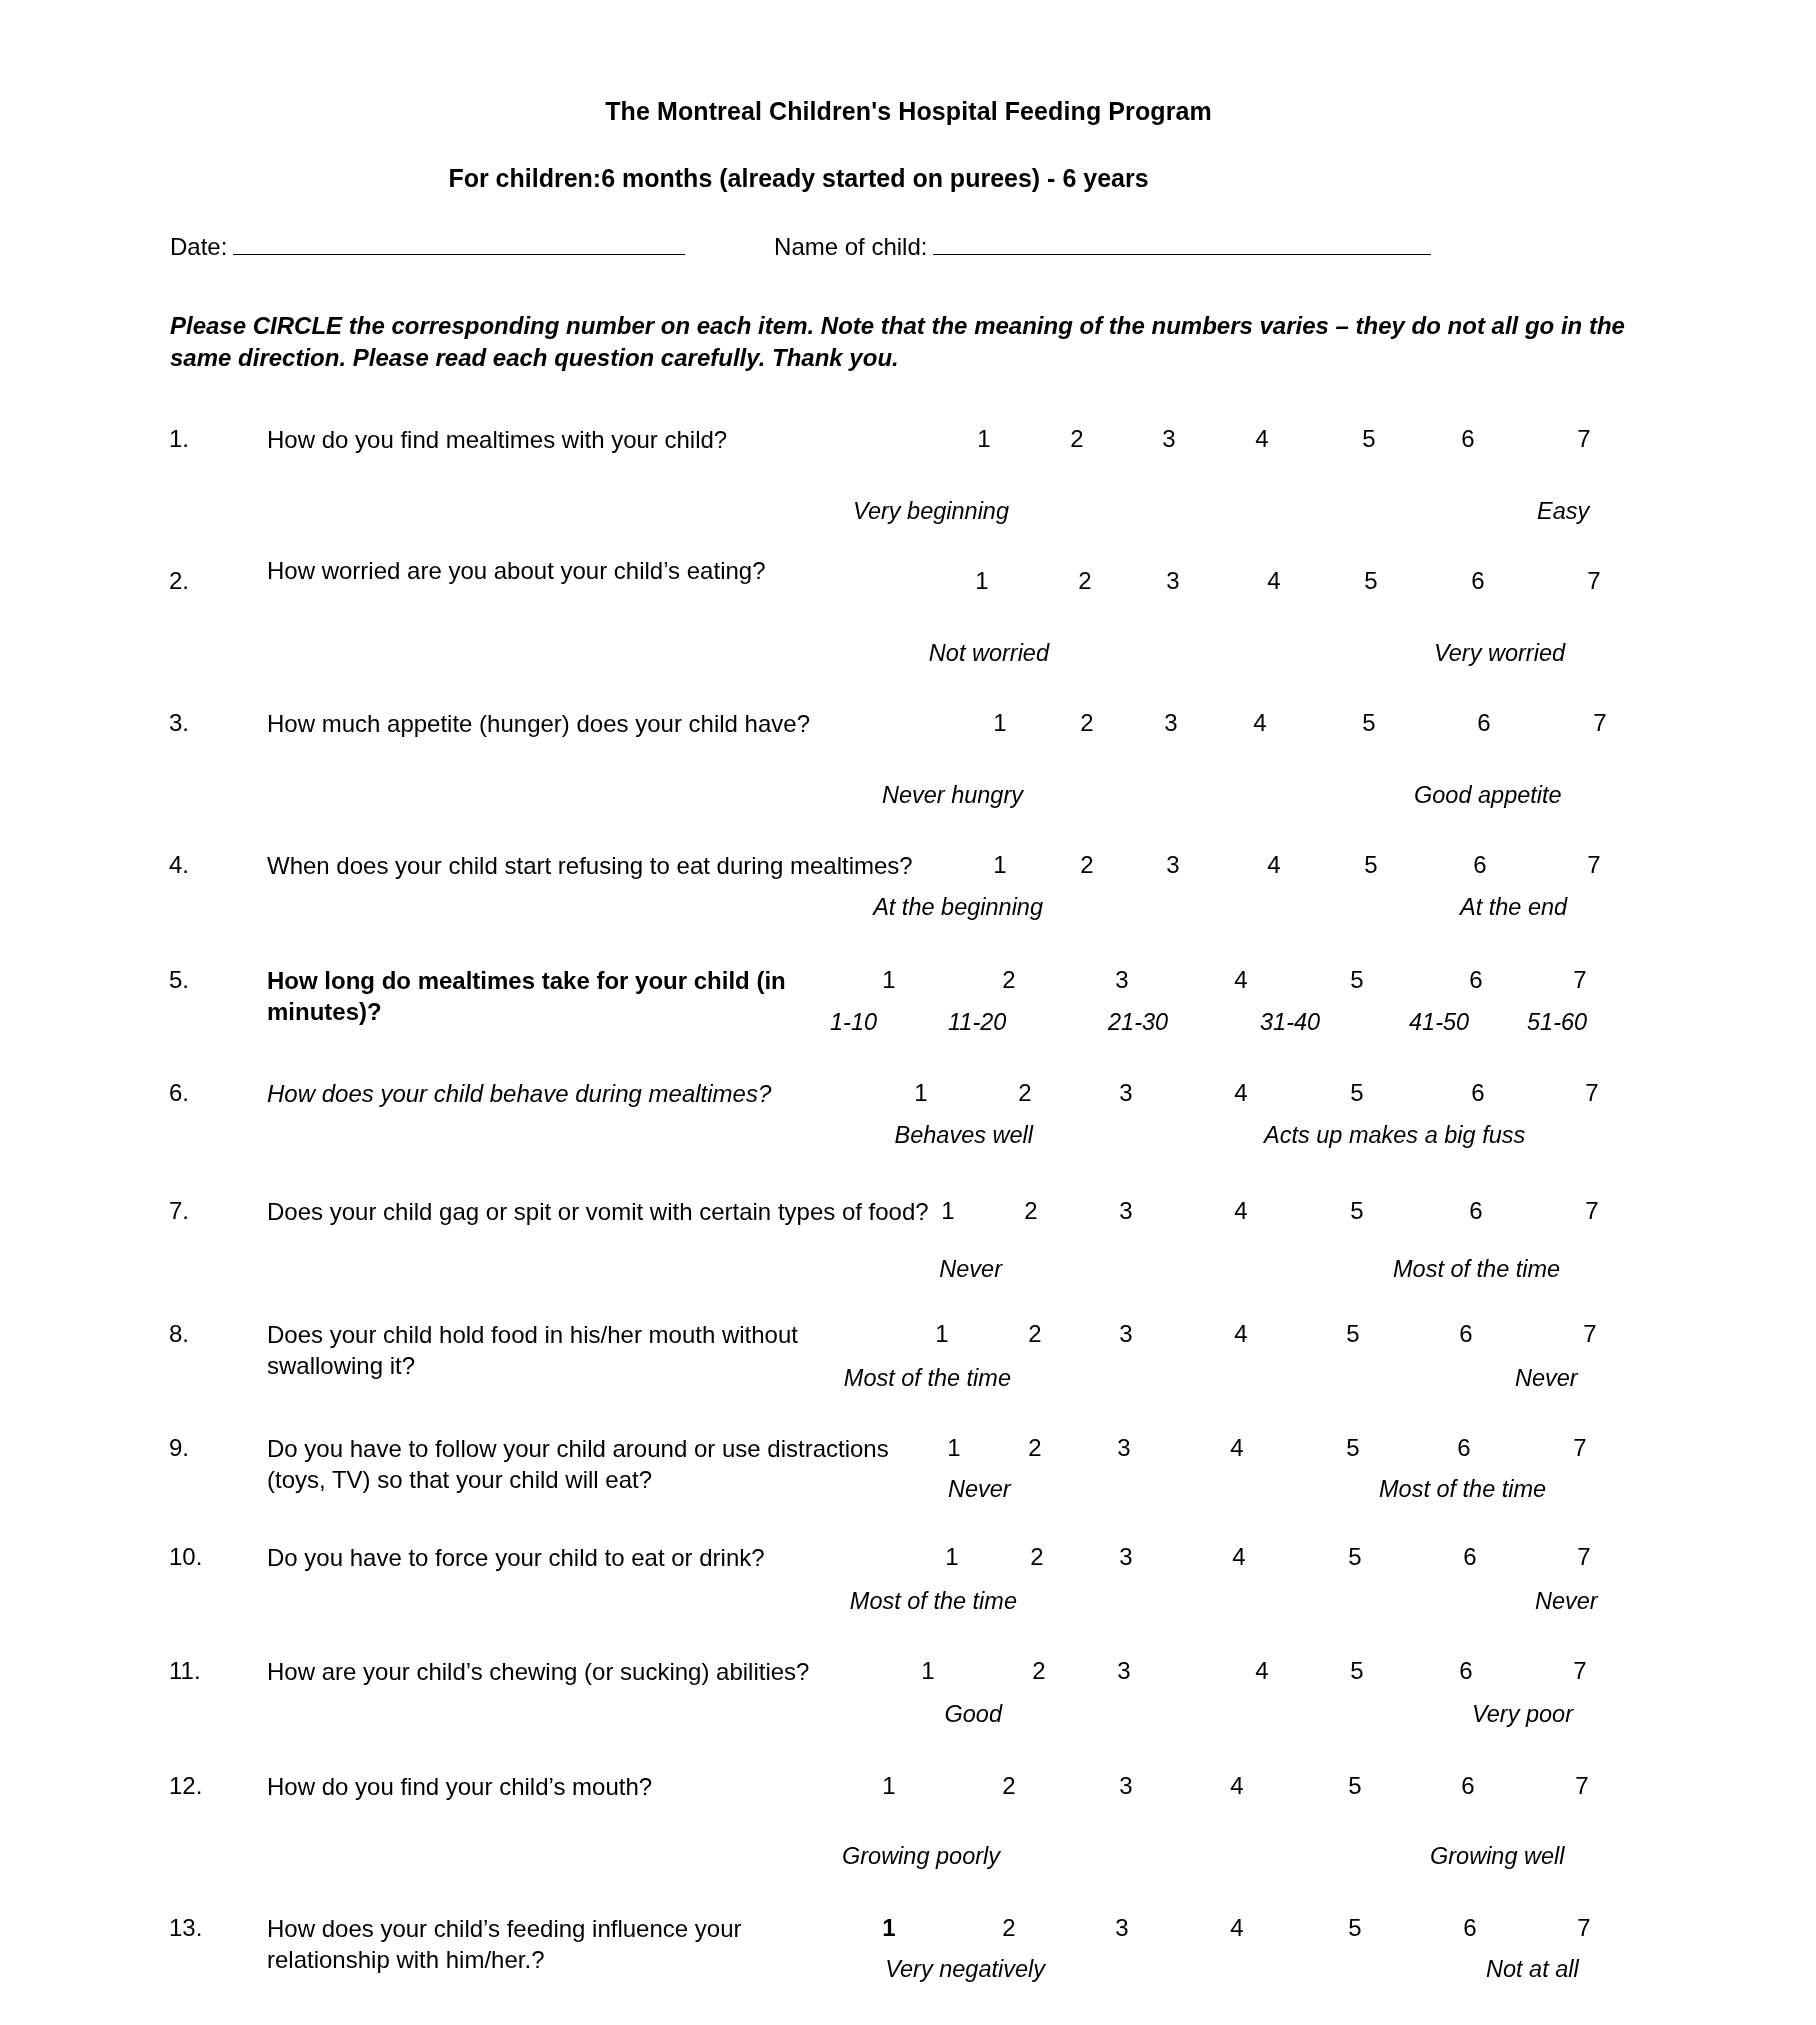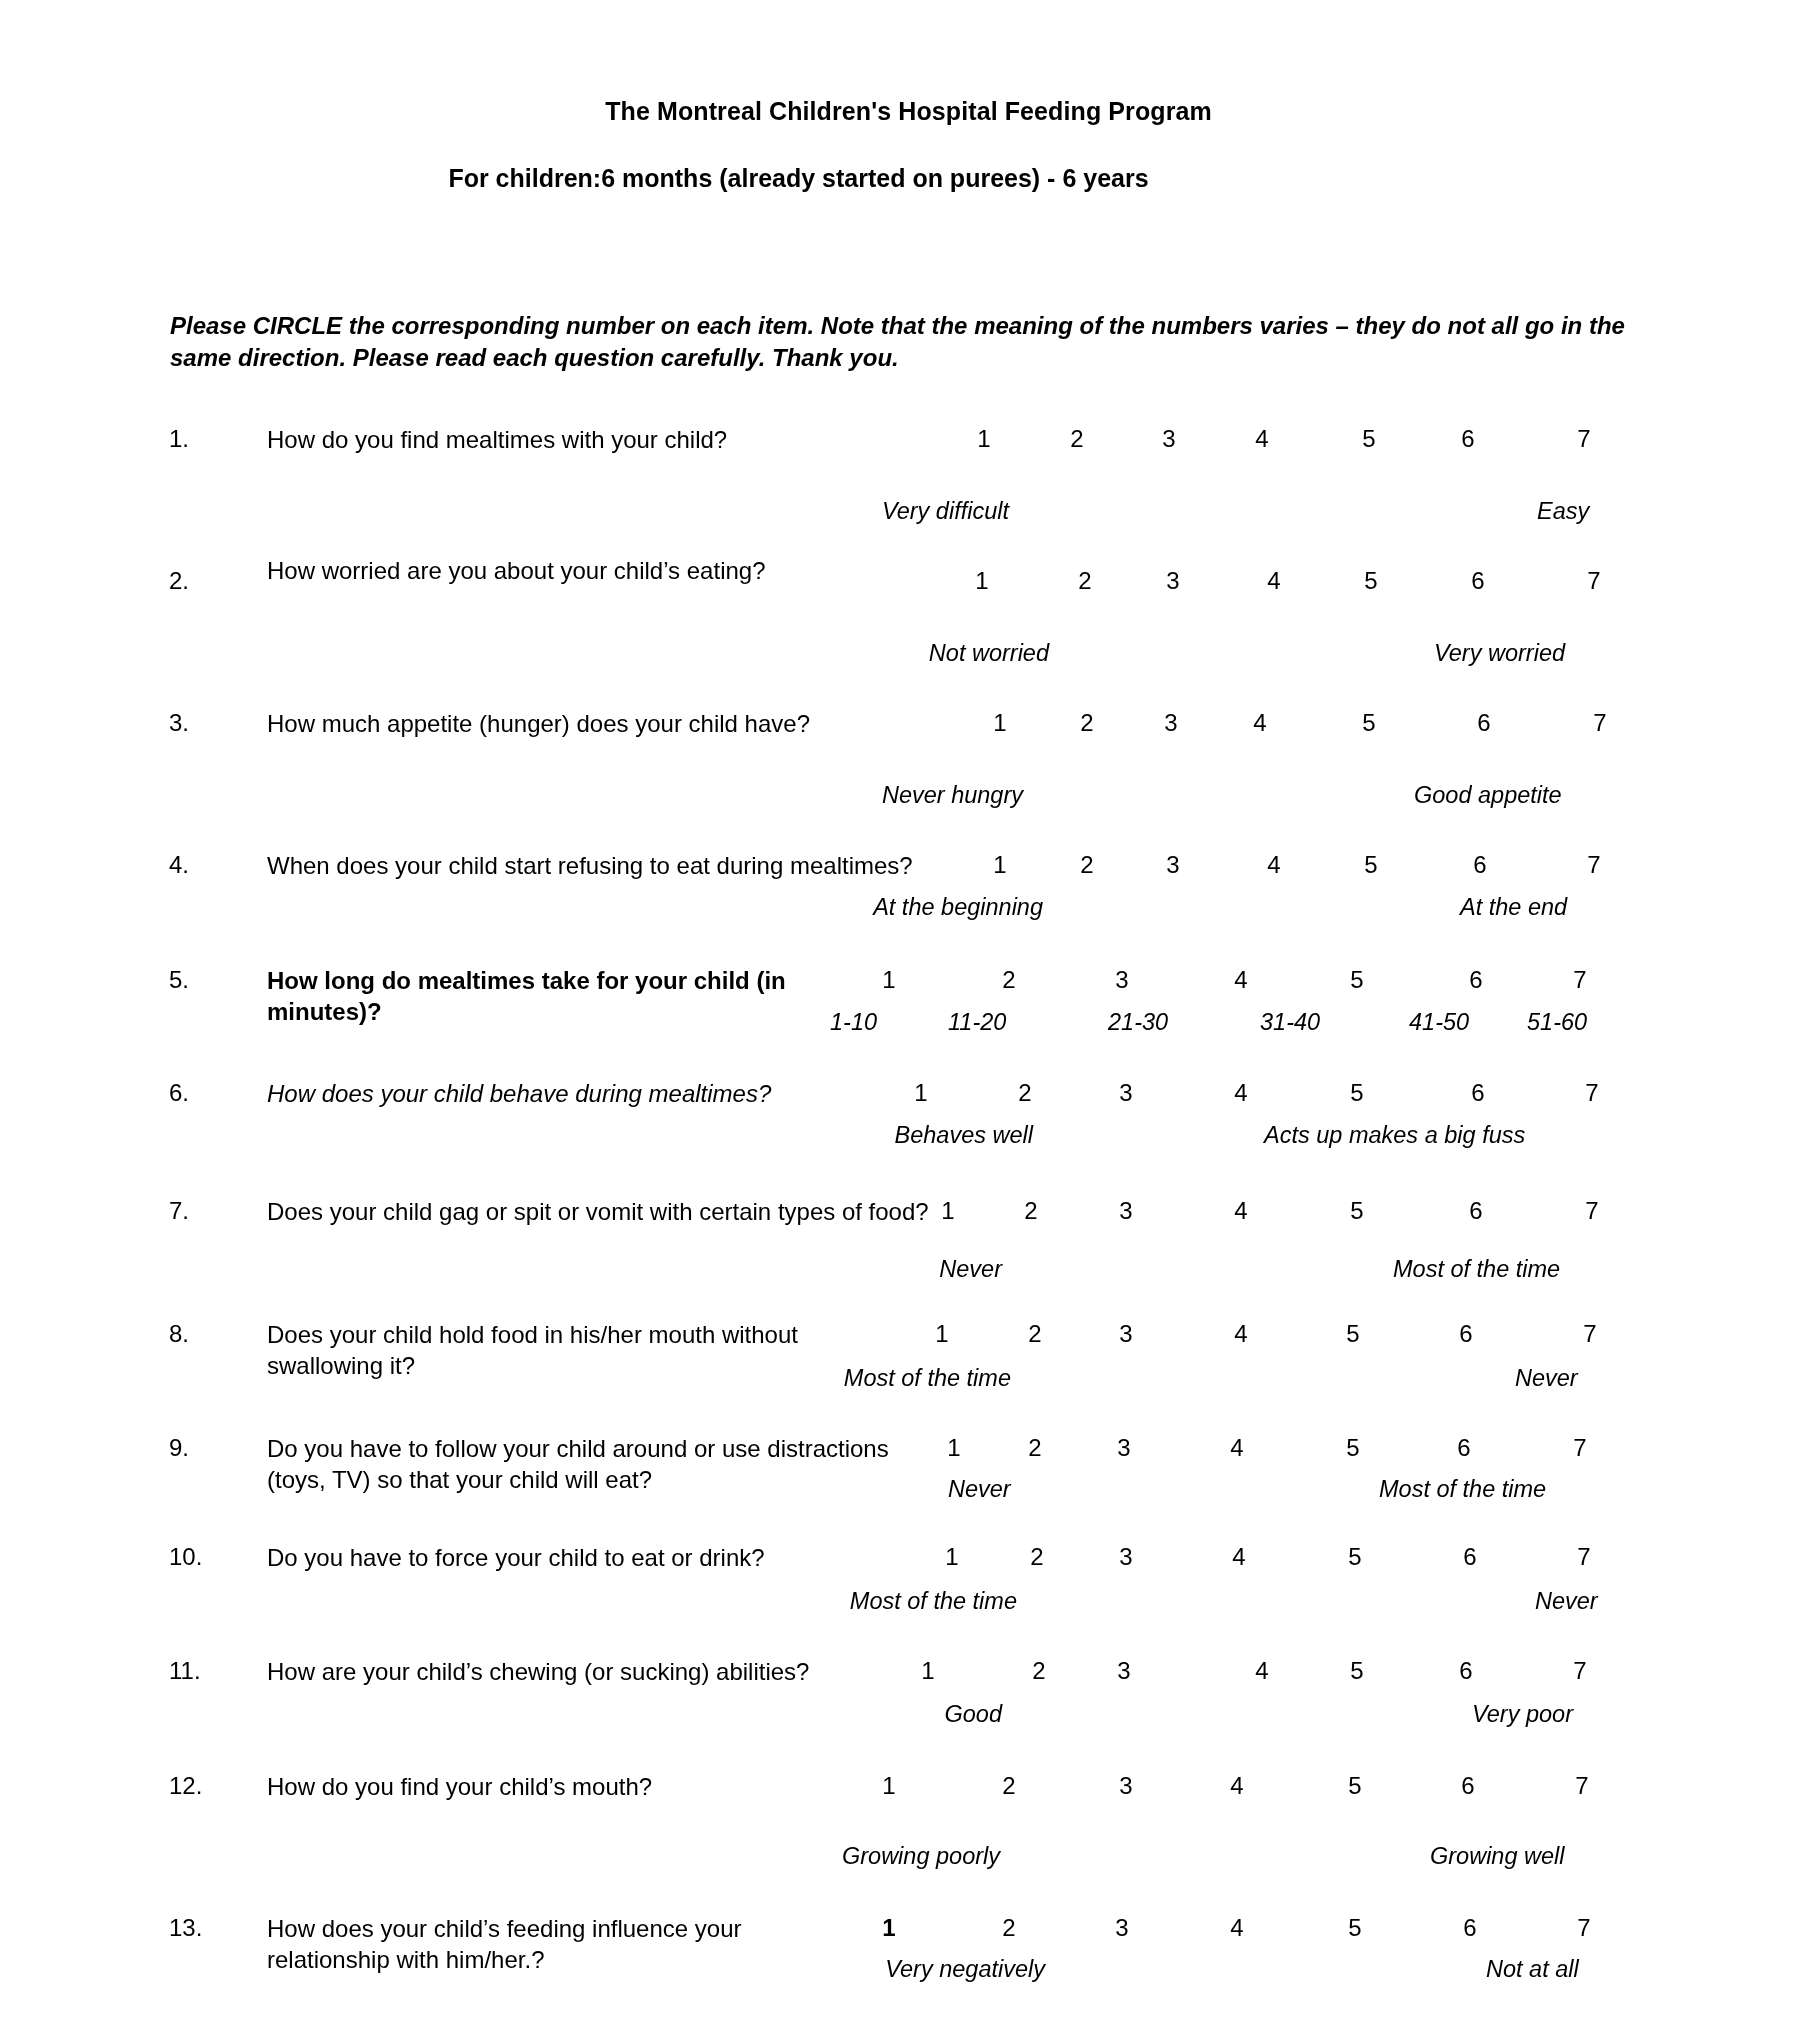--- a/index.html
+++ b/index.html
@@ -115,37 +115,43 @@
 </style>
 </head>
 <body>
 
 <div class="page">
   <div class="sheet">
 
     <div class="hdr hdr1">The Montreal Children's Hospital Feeding Program</div>
     <div class="hdr hdr2">For children:6 months (already started on purees) - 6 years</div>
 
+    <div class="row-datename">
+      <span class="lbl-date">Date:</span>
+      <span class="line-date"></span>
+      <span class="lbl-name">Name of child:</span>
+      <span class="line-name"></span>
+    </div>
 
     <div class="instructions">Please CIRCLE the corresponding number on each item. Note that the meaning of the numbers varies – they do not all go in the same direction. Please read each question carefully. Thank you.</div>
 
     <div class="q">
       <div class="qnum" style="top:425px;">1.</div>
       <div class="qtext" style="top:425px; width:689px;">How do you find mealtimes with your child?</div>
       <div class="scale" style="top:425px; left:0;">
         <span style="left:984px;">1</span>
         <span style="left:1077px;">2</span>
         <span style="left:1169px;">3</span>
         <span style="left:1262px;">4</span>
         <span style="left:1369px;">5</span>
         <span style="left:1468px;">6</span>
         <span style="left:1584px;">7</span>
       </div>
       <div class="anchors" style="top:498px; left:0;">
-        <span class="a-left" style="left:1009px;">Very difficult</span>
+        <span class="a-left" style="left:1009px;">Very beginning</span>
         <span style="left:1537px;">Easy</span>
       </div>
     </div>
 
     <div class="q">
       <div class="qnum" style="top:567px;">2.</div>
       <div class="qtext" style="top:556px; width:709px;">How worried are you about your child’s eating?</div>
       <div class="scale" style="top:567px; left:0;">
         <span style="left:982px;">1</span>
         <span style="left:1085px;">2</span>

